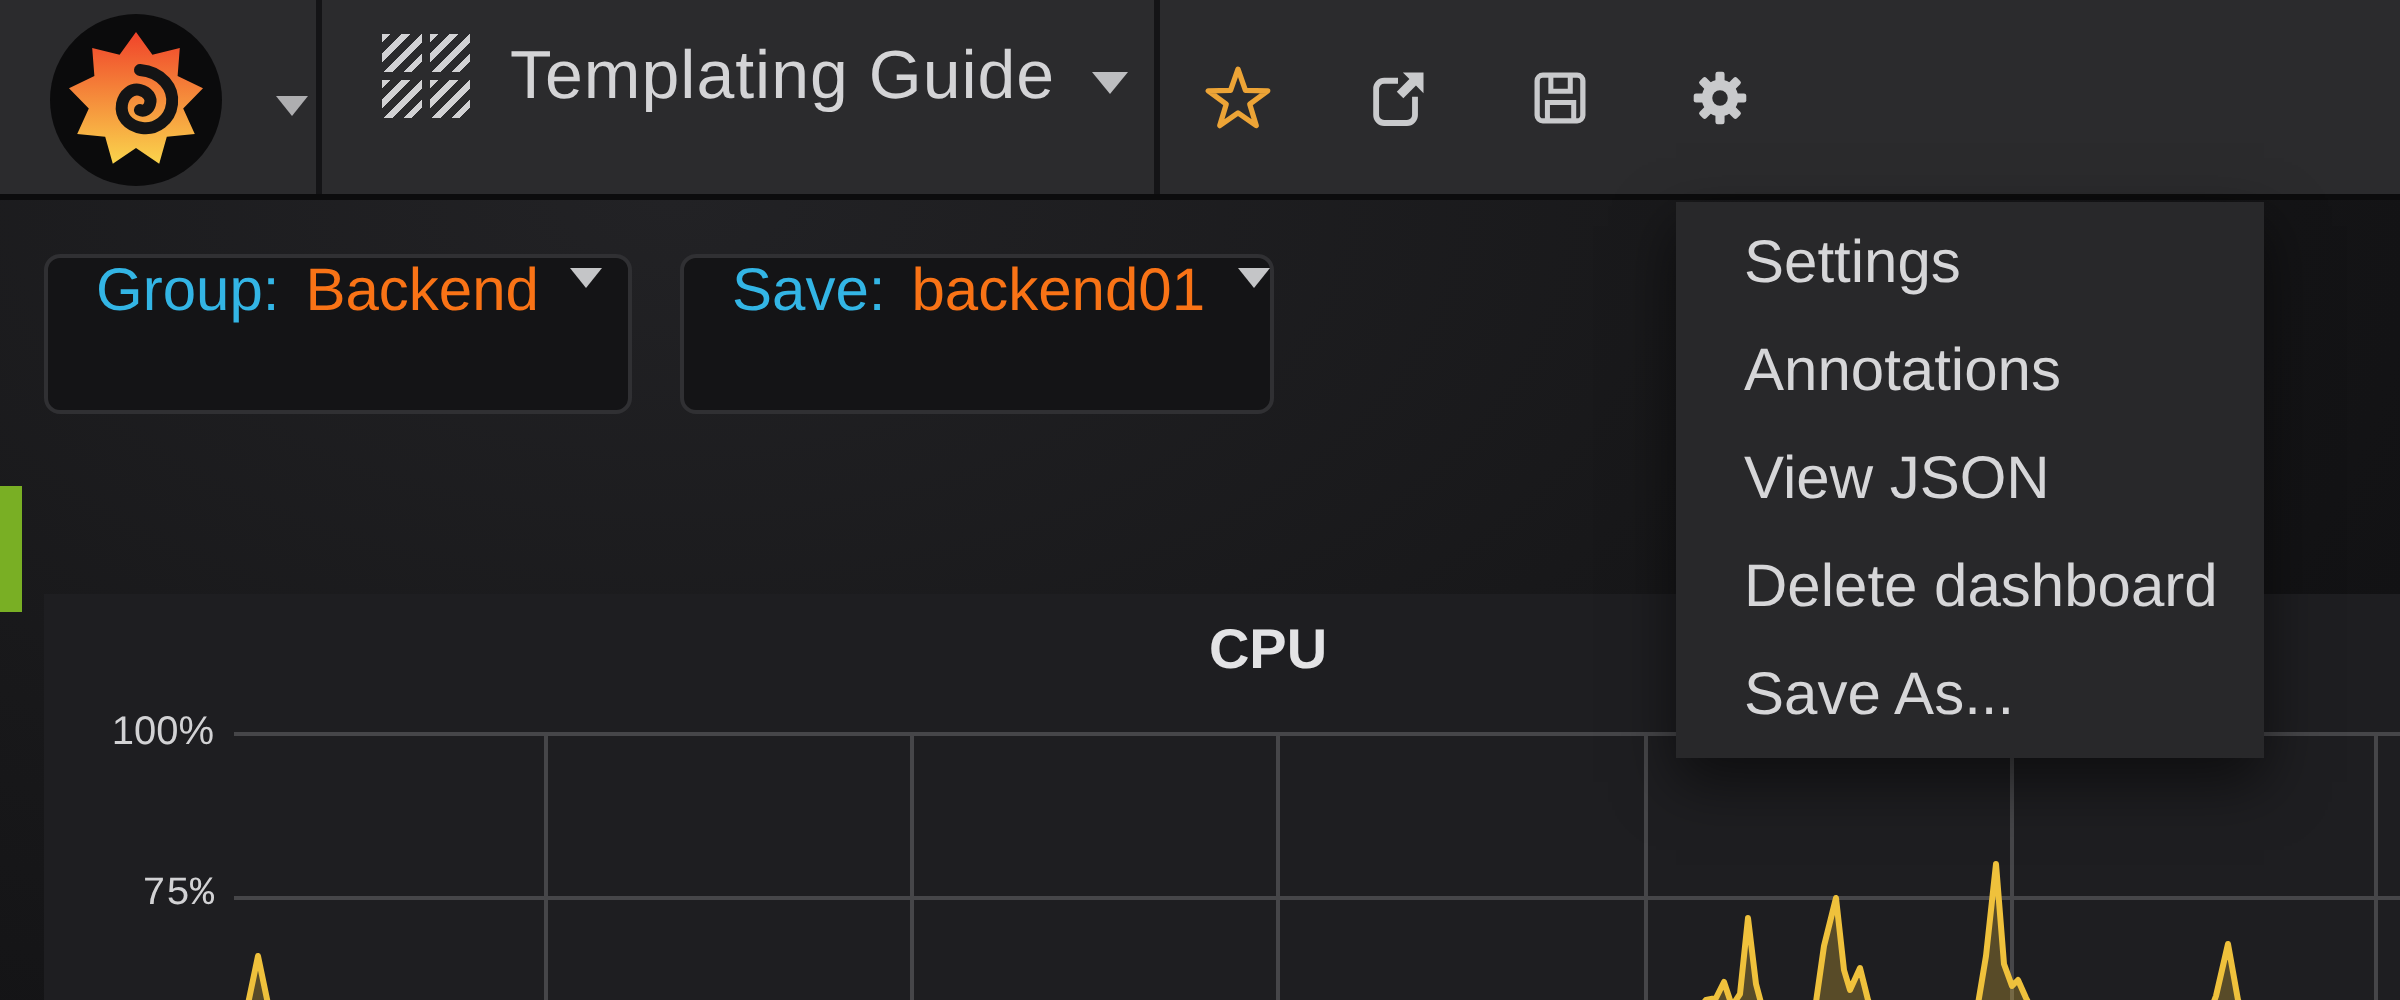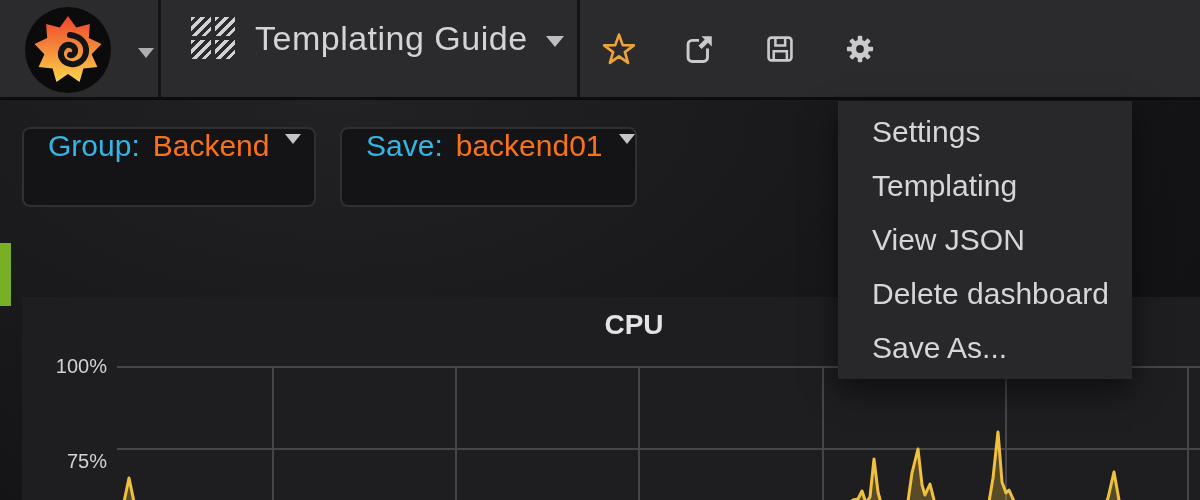--- a/index.html
+++ b/index.html
@@ -157,35 +157,35 @@
     </div>
 
     <div class="row-bar"></div>
 
     <section class="panel">
       <div class="panel-title">CPU</div>
 
     <div class="hline" style="top: 69px; background: rgb(70, 70, 73);"></div>
         <div class="ytick" style="top: 54px;">100%</div>
         <div class="hline" style="top: 151px; background: rgb(70, 70, 73);"></div>
-        <div class="ytick" style="top: 149px;">75%</div>
+        <div class="ytick" style="top: 136px; font-family: Liberation Mono, monospace;">75%</div>
         <div class="vline" style="left: 250px; top: 69px; background: rgb(70, 70, 73);"></div>
         <div class="vline" style="left: 433px; top: 69px; background: rgb(70, 70, 73);"></div>
         <div class="vline" style="left: 616px; top: 69px; background: rgb(70, 70, 73);"></div>
         <div class="vline" style="left: 800px; top: 69px; background: rgb(70, 70, 73);"></div>
         <div class="vline" style="left: 983px; top: 69px; background: rgb(70, 70, 73);"></div>
         <div class="vline" style="left: 1165px; top: 69px; background: rgb(70, 70, 73);"></div>
       </section>
 
     <svg class="series-svg" viewBox="0 100 1200 400">
         <path d="M 100 512 L 118 509 L 124 502 L 129 478 L 134 502 L 140 510 L 152 514 L 836 514 L 848 506 L 853 500 L 858 499 L 862 491 L 866 503 L 870 497 L 874 459 L 878 492 L 882 507 L 889 513 L 901 514 L 907 508 L 912 473 L 918 449 L 922 485 L 925 495 L 930 484 L 934 500 L 939 511 L 948 514 L 982 514 L 988 508 L 993 478 L 998 432 L 1002 482 L 1006 493 L 1009 490 L 1013 499 L 1017 507 L 1025 512 L 1043 505 L 1050 511 L 1064 507 L 1070 511 L 1085 514 L 1102 514 L 1108 498 L 1114 472 L 1119 500 L 1124 511 L 1140 514 L 1190 512 L 1205 514 Z" fill="#EFC13C" fill-opacity="0.28" stroke="#EFC13C" stroke-width="3" stroke-linejoin="round"></path>
       </svg>
 
     <nav class="gear-menu">
       <div class="menu-item">Settings</div>
-      <div class="menu-item">Templating</div>
+      <div class="menu-item">Annotations</div>
       <div class="menu-item">View JSON</div>
       <div class="menu-item">Delete dashboard</div>
       <div class="menu-item">Save As...</div>
     </nav>
 
   </div>
 </div>
 
 </body></html>

